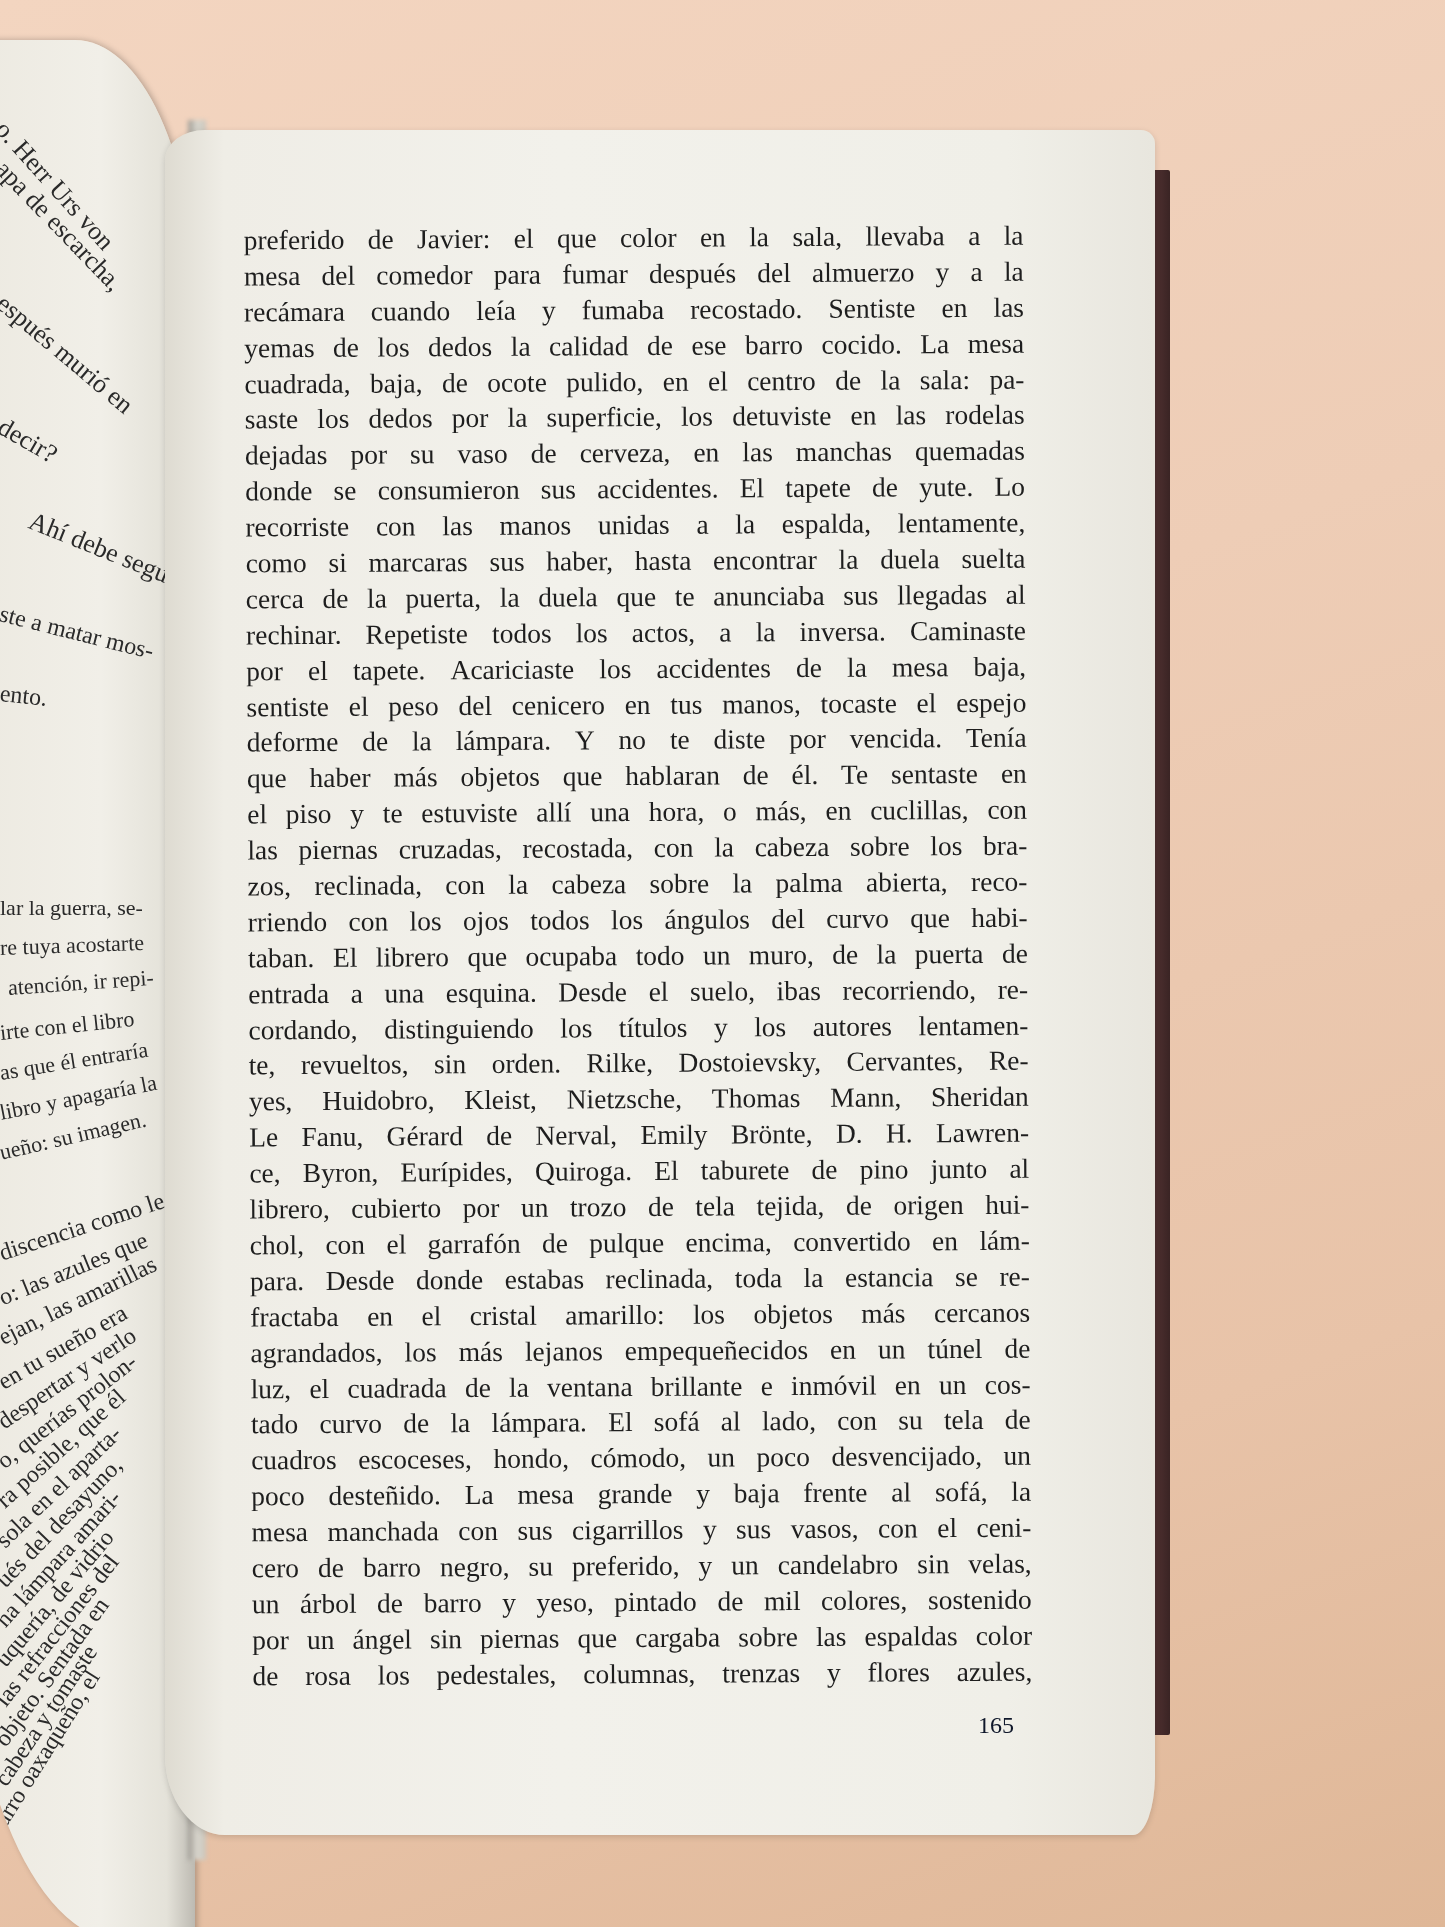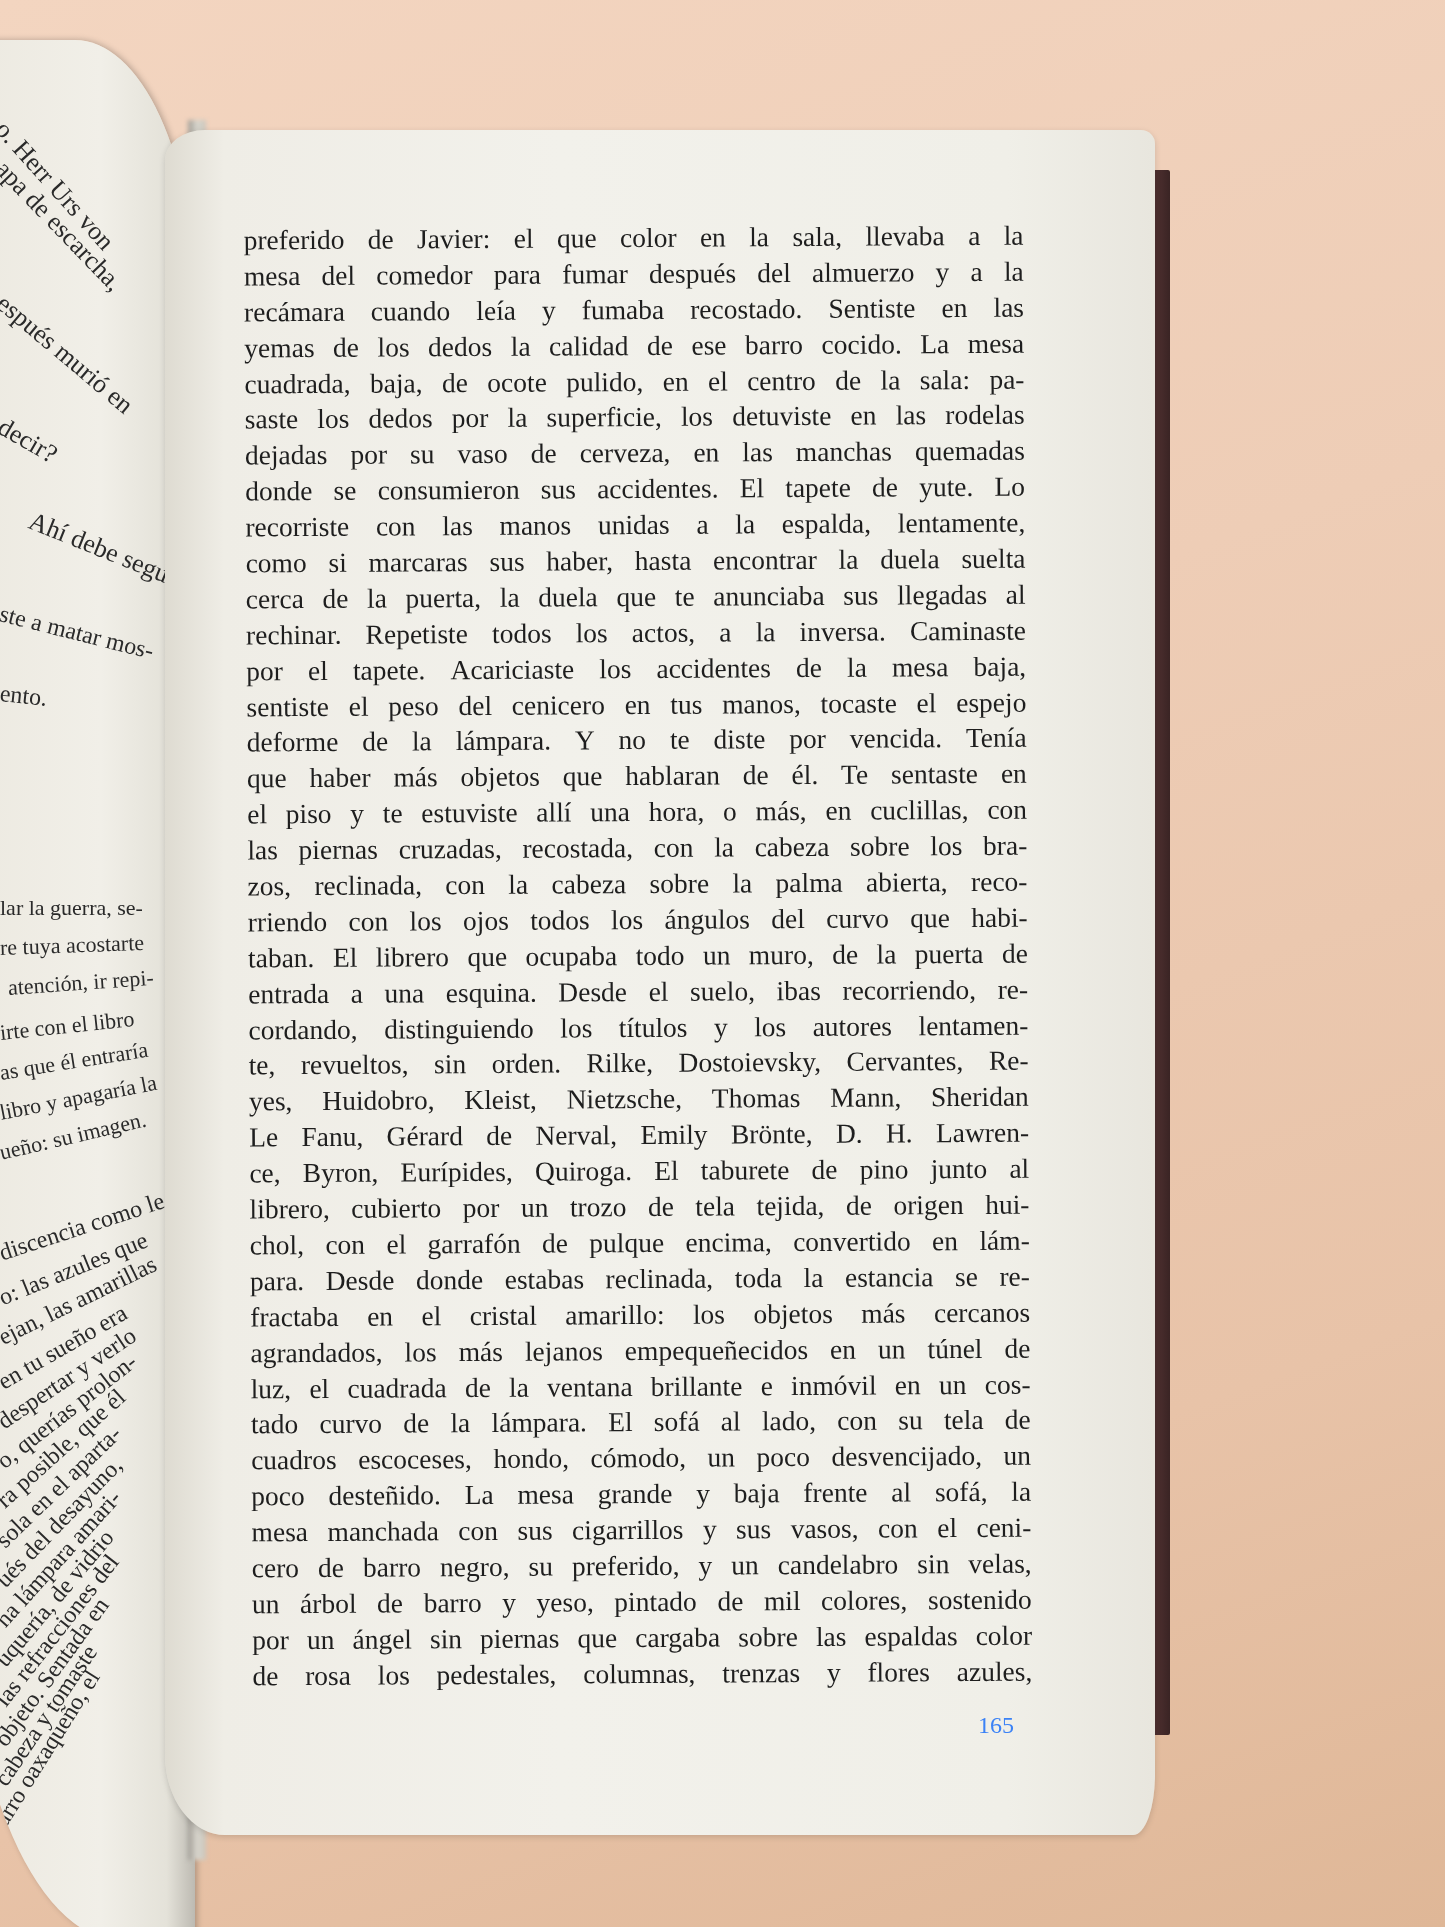--- a/index.html
+++ b/index.html
@@ -42,21 +42,21 @@
     position: absolute; left: 248px; top: 220px; width: 780px;
     color: #1e1e1e; font-size: 27.5px; line-height: 35.9px;
     transform: rotate(-0.35deg);
   }
   .line {
     display: block; text-align: justify; text-align-last: justify;
     white-space: nowrap; height: 35.9px;
   }
   .line-inner { display: flex; justify-content: space-between; width: 100%; }
   .page-number {
-    position: absolute; left: 978px; top: 1712px; font-size: 24px; color: #3b82f6;
+    position: absolute; left: 978px; top: 1712px; font-size: 24px; color: #0f172a;
   }
 </style>
 </head>
 <body>
 
 <div class="left-page">
   <div id="left-frags">
       <div class="left-frag" style="left: 40px; top: 70px; font-size: 26px; transform: rotate(48deg);">o. Herr Urs von</div>
       <div class="left-frag" style="left: 40px; top: 110px; font-size: 26px; transform: rotate(46deg);">apa de escarcha,</div>
       <div class="left-frag" style="left: 40px; top: 245px; font-size: 26px; transform: rotate(40deg);">espués murió en</div>

